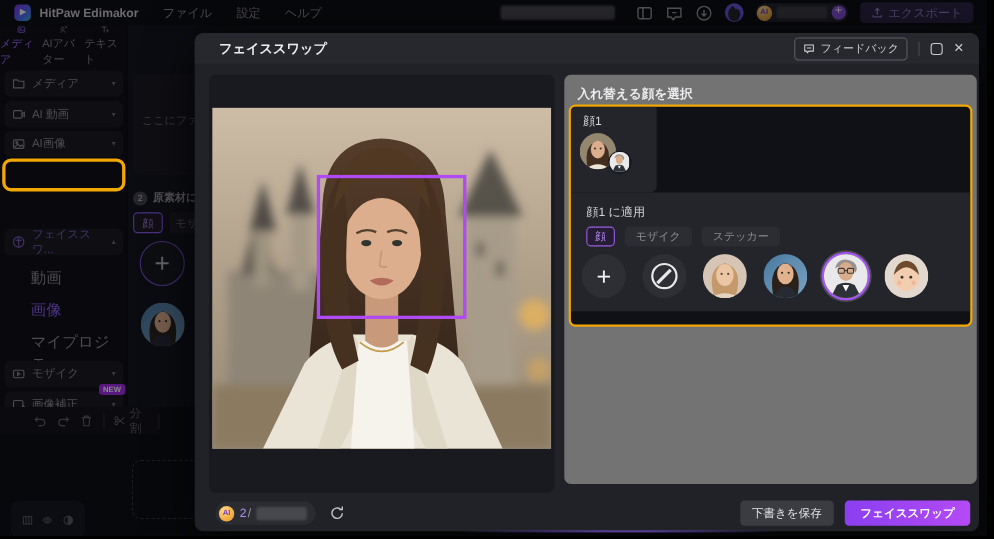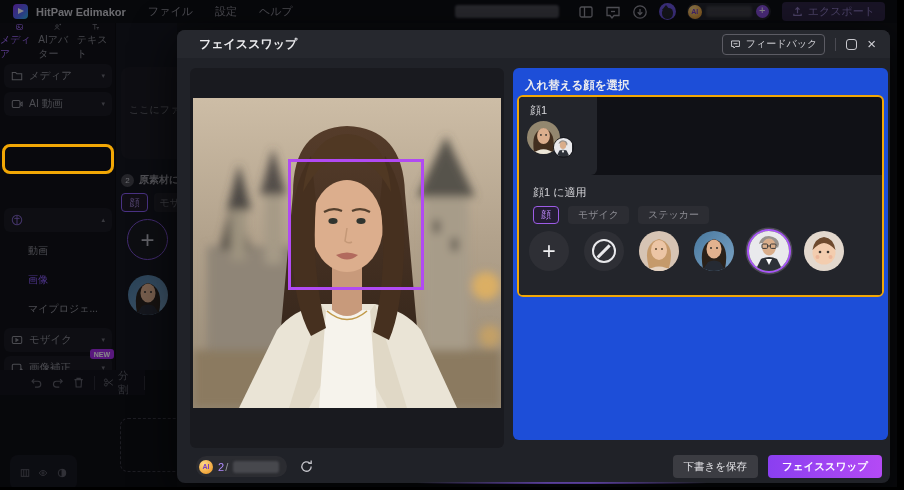--- a/index.html
+++ b/index.html
@@ -29,21 +29,21 @@
   .export-btn { height:19px; background:#2c2342; border-radius:4px; color:#8f7cc0; font-size:11px; display:flex; align-items:center; gap:5px; padding:0 10px; }
 
   
   #side-tabs { position:absolute; left:0; top:23px; width:115px; height:38px; background:#0e0f12; display:flex; }
   #media-strip-bg { position:absolute; left:115px; top:23px; width:62px; height:347px; background:#131419; border-left:1px solid #08080a; }
   .side-tab { flex:1; display:flex; flex-direction:column; align-items:center; justify-content:center; gap:2px; font-size:10px; color:#85858c; }
   .side-tab.active { color:#a56bff; }
   #nav { position:absolute; left:0; top:61px; width:115px; height:309px; background:#0e0f12; }
   .nav-pill { position:absolute; left:4px; width:108px; height:24px; background:#17181d; border-radius:6px; display:flex; align-items:center; padding:0 7px; gap:6px; color:#8e8e95; font-size:10.5px; }
   .nav-pill .car { margin-left:auto; font-size:7px; color:#6a6a72; }
-  .nav-sub { position:absolute; left:28px; color:#8e8e95; font-size:10px; }
+  .nav-sub { position:absolute; left:28px; color:#8e8e95; font-size:14px; }
   .nav-sub.active { color:#8b5cf6; }
   .nav-ic { width:12px; height:12px; color:#8e8e95; flex:0 0 12px; }
   .fs-pill { color:#7d5fc0; }
   .new-badge { position:absolute; right:-2px; top:-7px; background:#a62be8; color:#fff; font-size:7px; font-weight:bold; border-radius:3px; padding:1.5px 4px; }
   #fs-highlight { position:absolute; left:2px; top:144px; width:112px; height:30px; border:3px solid #f2a705; border-radius:8px; z-index:6; }
 
   
   #media-strip { position:absolute; left:116px; top:23px; width:61px; height:347px; overflow:hidden; }
   .drop-area { position:absolute; left:5px; top:44px; width:120px; height:92px; background:#17181d; border-radius:8px; color:#6a6a71; font-size:10px; padding:36px 0 0 8px; white-space:nowrap; }
   .step-row { position:absolute; left:5px; top:150px; display:flex; align-items:center; gap:5px; white-space:nowrap; }
@@ -77,28 +77,28 @@
   .hdr-div { width:1px; height:13px; background:#4a4a52; }
   .max-btn { width:11px; height:11px; border:1.5px solid #c9c9ce; border-radius:3px; }
   .close-btn { color:#cfcfd4; font-size:15px; line-height:14px; }
 
   
   #preview-panel { position:absolute; left:13px; top:38px; width:314px; height:380px; background:#191a1f; border-radius:6px; }
   #preview-img { position:absolute; left:3px; top:30px; width:308px; height:310px; overflow:hidden; background:#9a8d79; }
   #face-box { position:absolute; left:95px; top:61px; width:136px; height:131px; border:3px solid #b14af3; z-index:3; }
 
   
-  #right-panel { position:absolute; left:336px; top:38px; width:375px; height:372px; background:#1d4ed8; border-radius:6px; }
+  #right-panel { position:absolute; left:336px; top:38px; width:375px; height:372px; background:#737373; border-radius:6px; }
   .rp-head { position:absolute; left:12px; top:10px; color:#ececef; font-size:11.5px; font-weight:bold; }
   #face-group { position:absolute; left:4px; top:27px; width:367px; height:202px; border:2px solid #f2a705; border-radius:6px; background:#101116; overflow:hidden; }
   #face-tab { position:absolute; left:0; top:0; width:78px; height:78px; background:#23252b; border-radius:0 0 6px 0; }
   .ft-label { position:absolute; left:11px; top:6px; color:#d8d8dc; font-size:11px; }
   .ft-av-big { position:absolute; left:8px; top:24px; width:33px; height:33px; border-radius:50%; overflow:hidden; }
   .ft-av-small { position:absolute; left:34px; top:40px; width:21px; height:21px; border-radius:50%; overflow:hidden; border:1.5px solid #15161b; }
-  #face-content { position:absolute; left:0; top:78px; width:363px; height:120px; background:#23252b; }
+  #face-content { position:absolute; left:0; top:78px; width:363px; height:108px; background:#23252b; }
   .apply-head { position:absolute; left:14px; top:10px; color:#d4d4d8; font-size:11px; }
   .type-tabs { position:absolute; left:14px; top:31px; display:flex; gap:9px; }
   .type-tab { height:18px; border-radius:4px; background:#2c2d33; color:#8d8d94; font-size:10px; display:flex; align-items:center; padding:0 10px; }
   .type-tab.sel { background:#241d33; border:1px solid #9d5ce6; color:#c08cff; padding:0 7px; }
   .av-row { position:absolute; left:10px; top:56px; display:flex; gap:15px; align-items:center; }
   .circ { width:40px; height:40px; border-radius:50%; background:#2e2f35; display:flex; align-items:center; justify-content:center; flex:0 0 40px; }
   .circ.plus { color:#f0f0f2; font-size:23px; font-weight:300; }
   .av { width:40px; height:40px; border-radius:50%; overflow:hidden; flex:0 0 40px; }
   .av.sel { box-shadow:0 0 0 2px #a855f7, 0 0 0 3.5px #efe0ff33; }
   .no-ic { width:24px; height:24px; border:2.5px solid #e9e9ec; border-radius:50%; position:relative; }
@@ -200,25 +200,35 @@
         <span class="car">▾</span>
     </div>
     <div class="nav-pill" style="top:31px">
       <svg class="nav-ic" viewBox="0 0 14 14" fill="none" stroke="currentColor" stroke-width="1.2">
           <rect x="1.5" y="3" width="9" height="8" rx="1.5"></rect>
           <path d="M10.5 6.5 13 4.8v4.4l-2.5-1.7"></path>
         </svg>
       <span>AI 動画</span>
         <span class="car">▾</span>
     </div>
+    <div class="nav-pill" style="top:58px">
+      <svg class="nav-ic" viewBox="0 0 14 14" fill="none" stroke="currentColor" stroke-width="1.2">
+          <rect x="1.5" y="2.5" width="11" height="9" rx="1.5"></rect>
+          <path d="M2.5 10.5 6 7l2.5 2.5L10 8l2 2"></path>
+          <circle cx="5" cy="5.3" r="1"></circle>
+        </svg>
+      <span>AI画像</span>
+        <span class="car">▾</span>
+    </div>
     <div class="nav-pill fs-pill" style="top:147px;height:24px">
       <svg class="nav-ic" style="color:#7d5fc0" viewBox="0 0 14 14" fill="none" stroke="currentColor" stroke-width="1.2">
           <circle cx="7" cy="7" r="5.5"></circle>
           <path d="M7 1.5v11M4 5.5c.8-.6 2-.6 2.6 0M7.4 5.5c.8-.6 2-.6 2.6 0"></path>
         </svg>
+      <span>フェイススワ...</span>
         <span class="car">▴</span>
     </div>
     <span class="nav-sub" style="top:183px">動画</span>
     <span class="nav-sub active" style="top:212px">画像</span>
     <span class="nav-sub" style="top:241px">マイプロジェ...</span>
     <div class="nav-pill" style="top:267px">
       <svg class="nav-ic" viewBox="0 0 14 14" fill="none" stroke="currentColor" stroke-width="1.2">
           <rect x="1.5" y="3" width="11" height="8" rx="1.5"></rect>
           <path d="M5.8 5.5 8.2 7 5.8 8.5z"></path>
         </svg>

